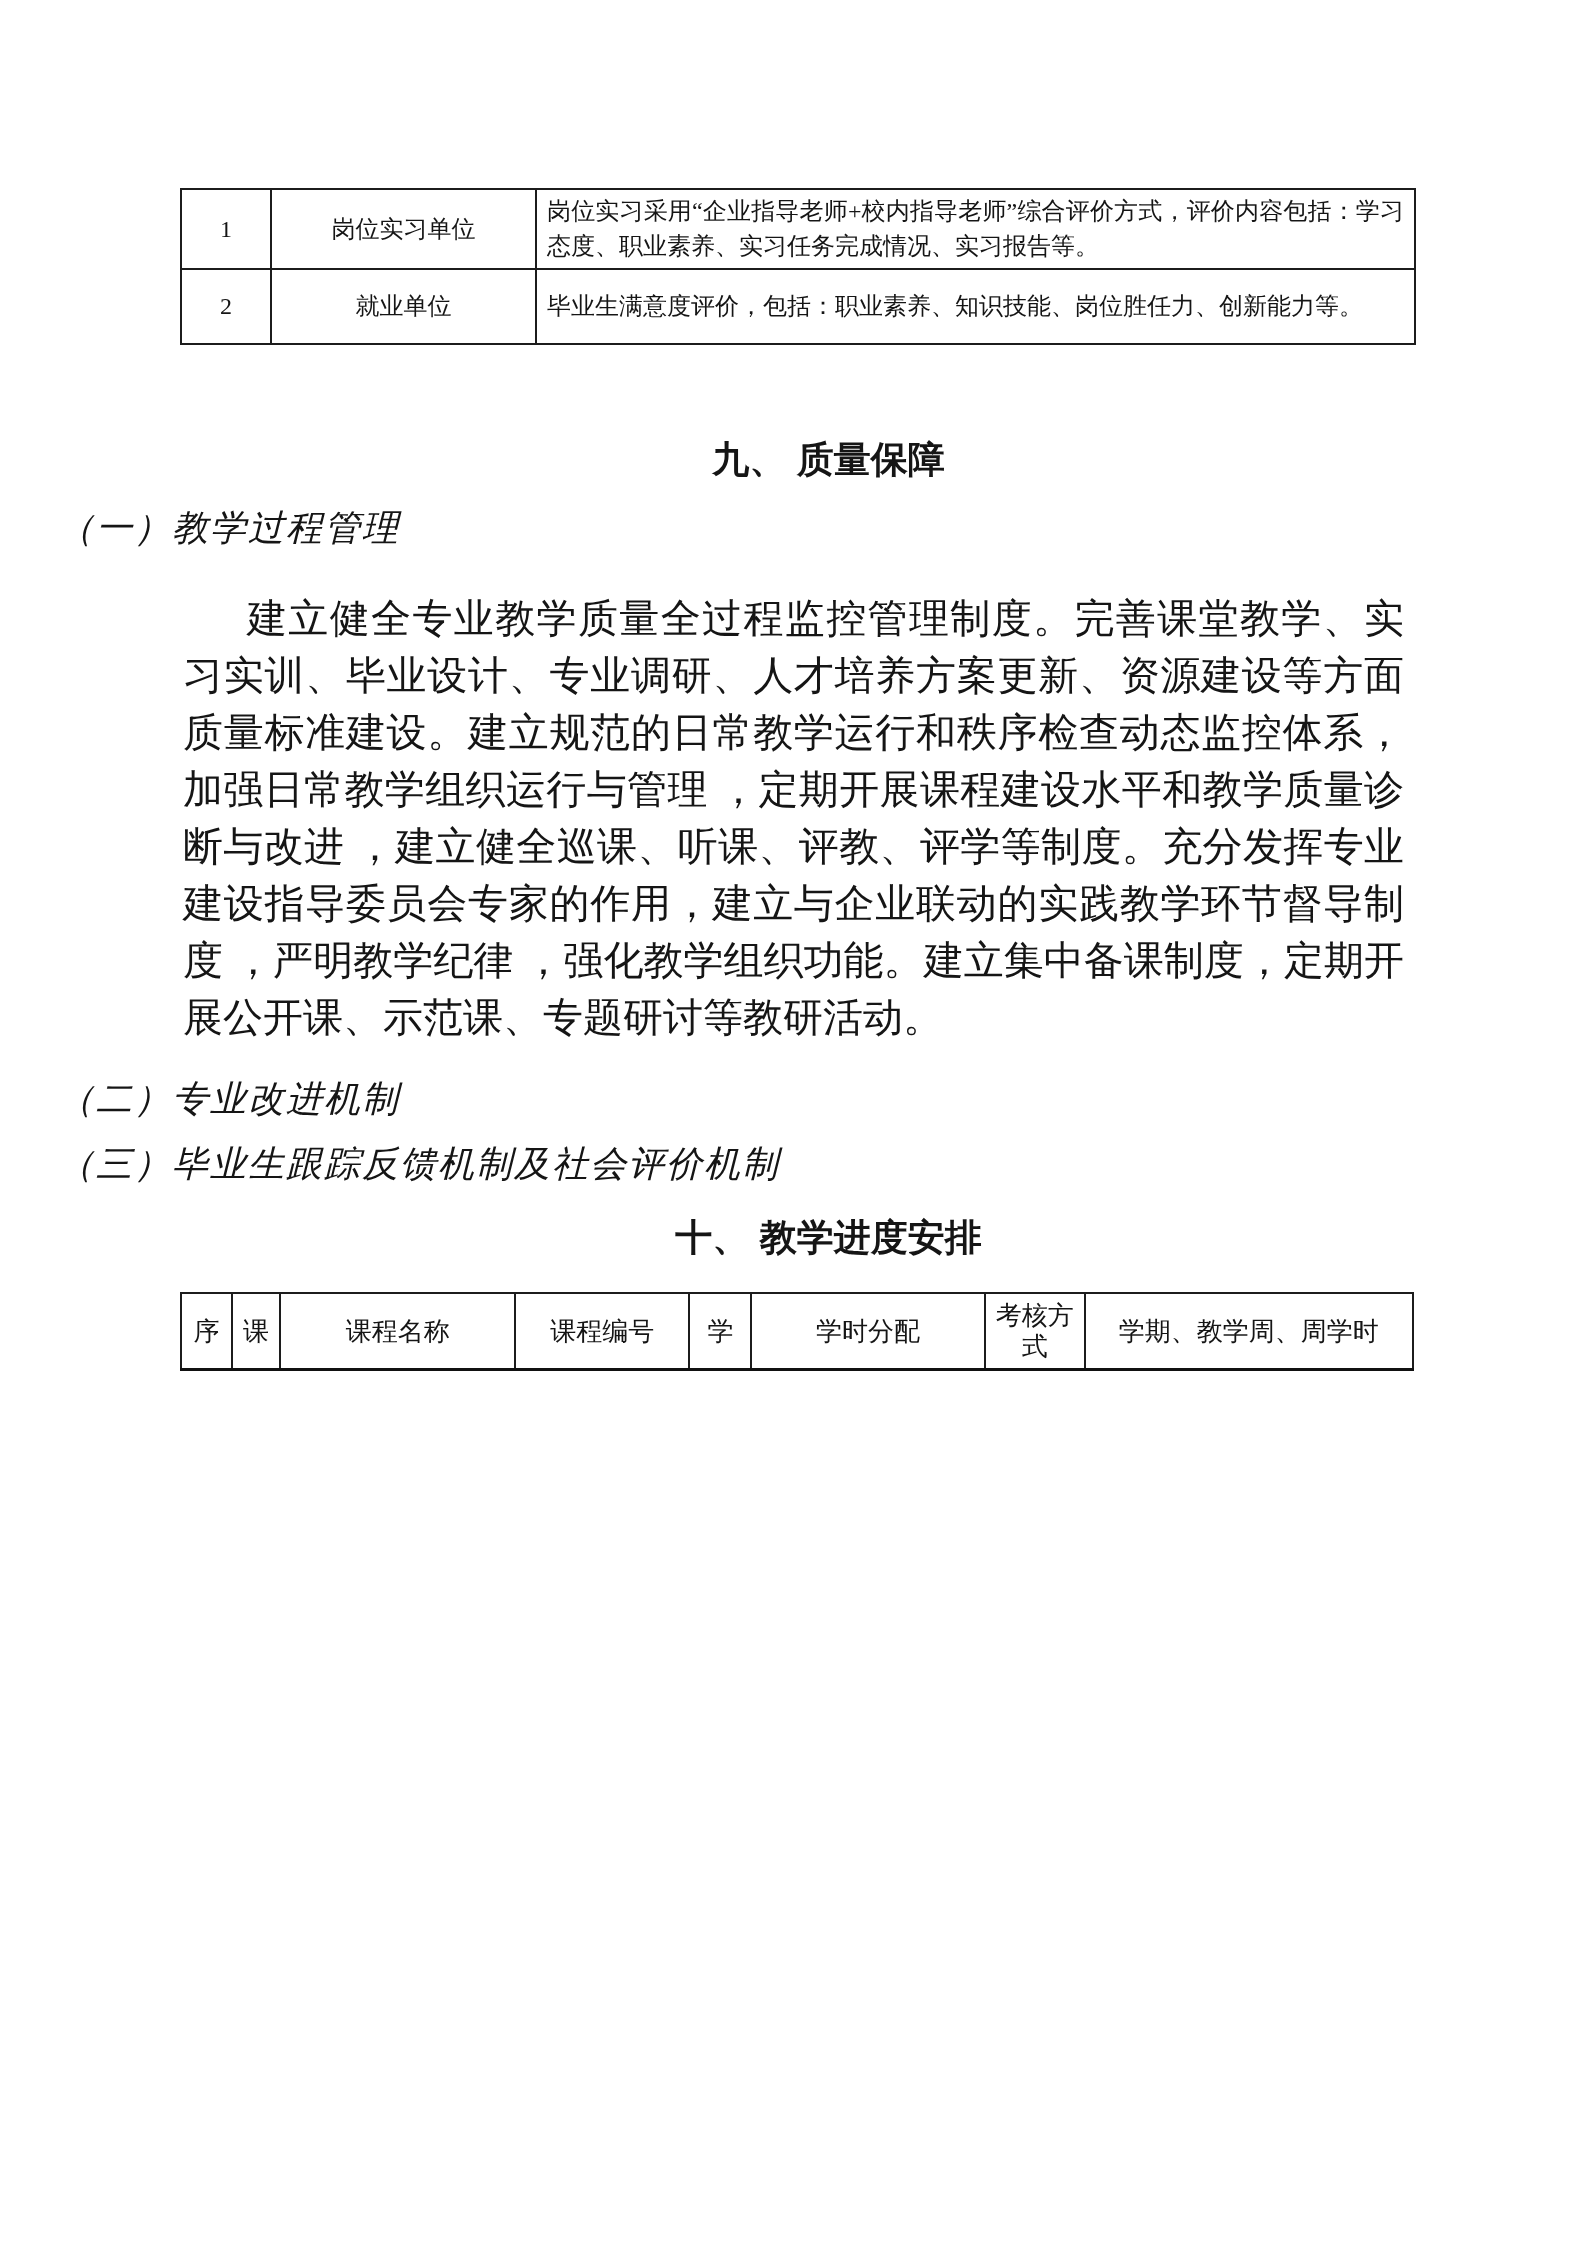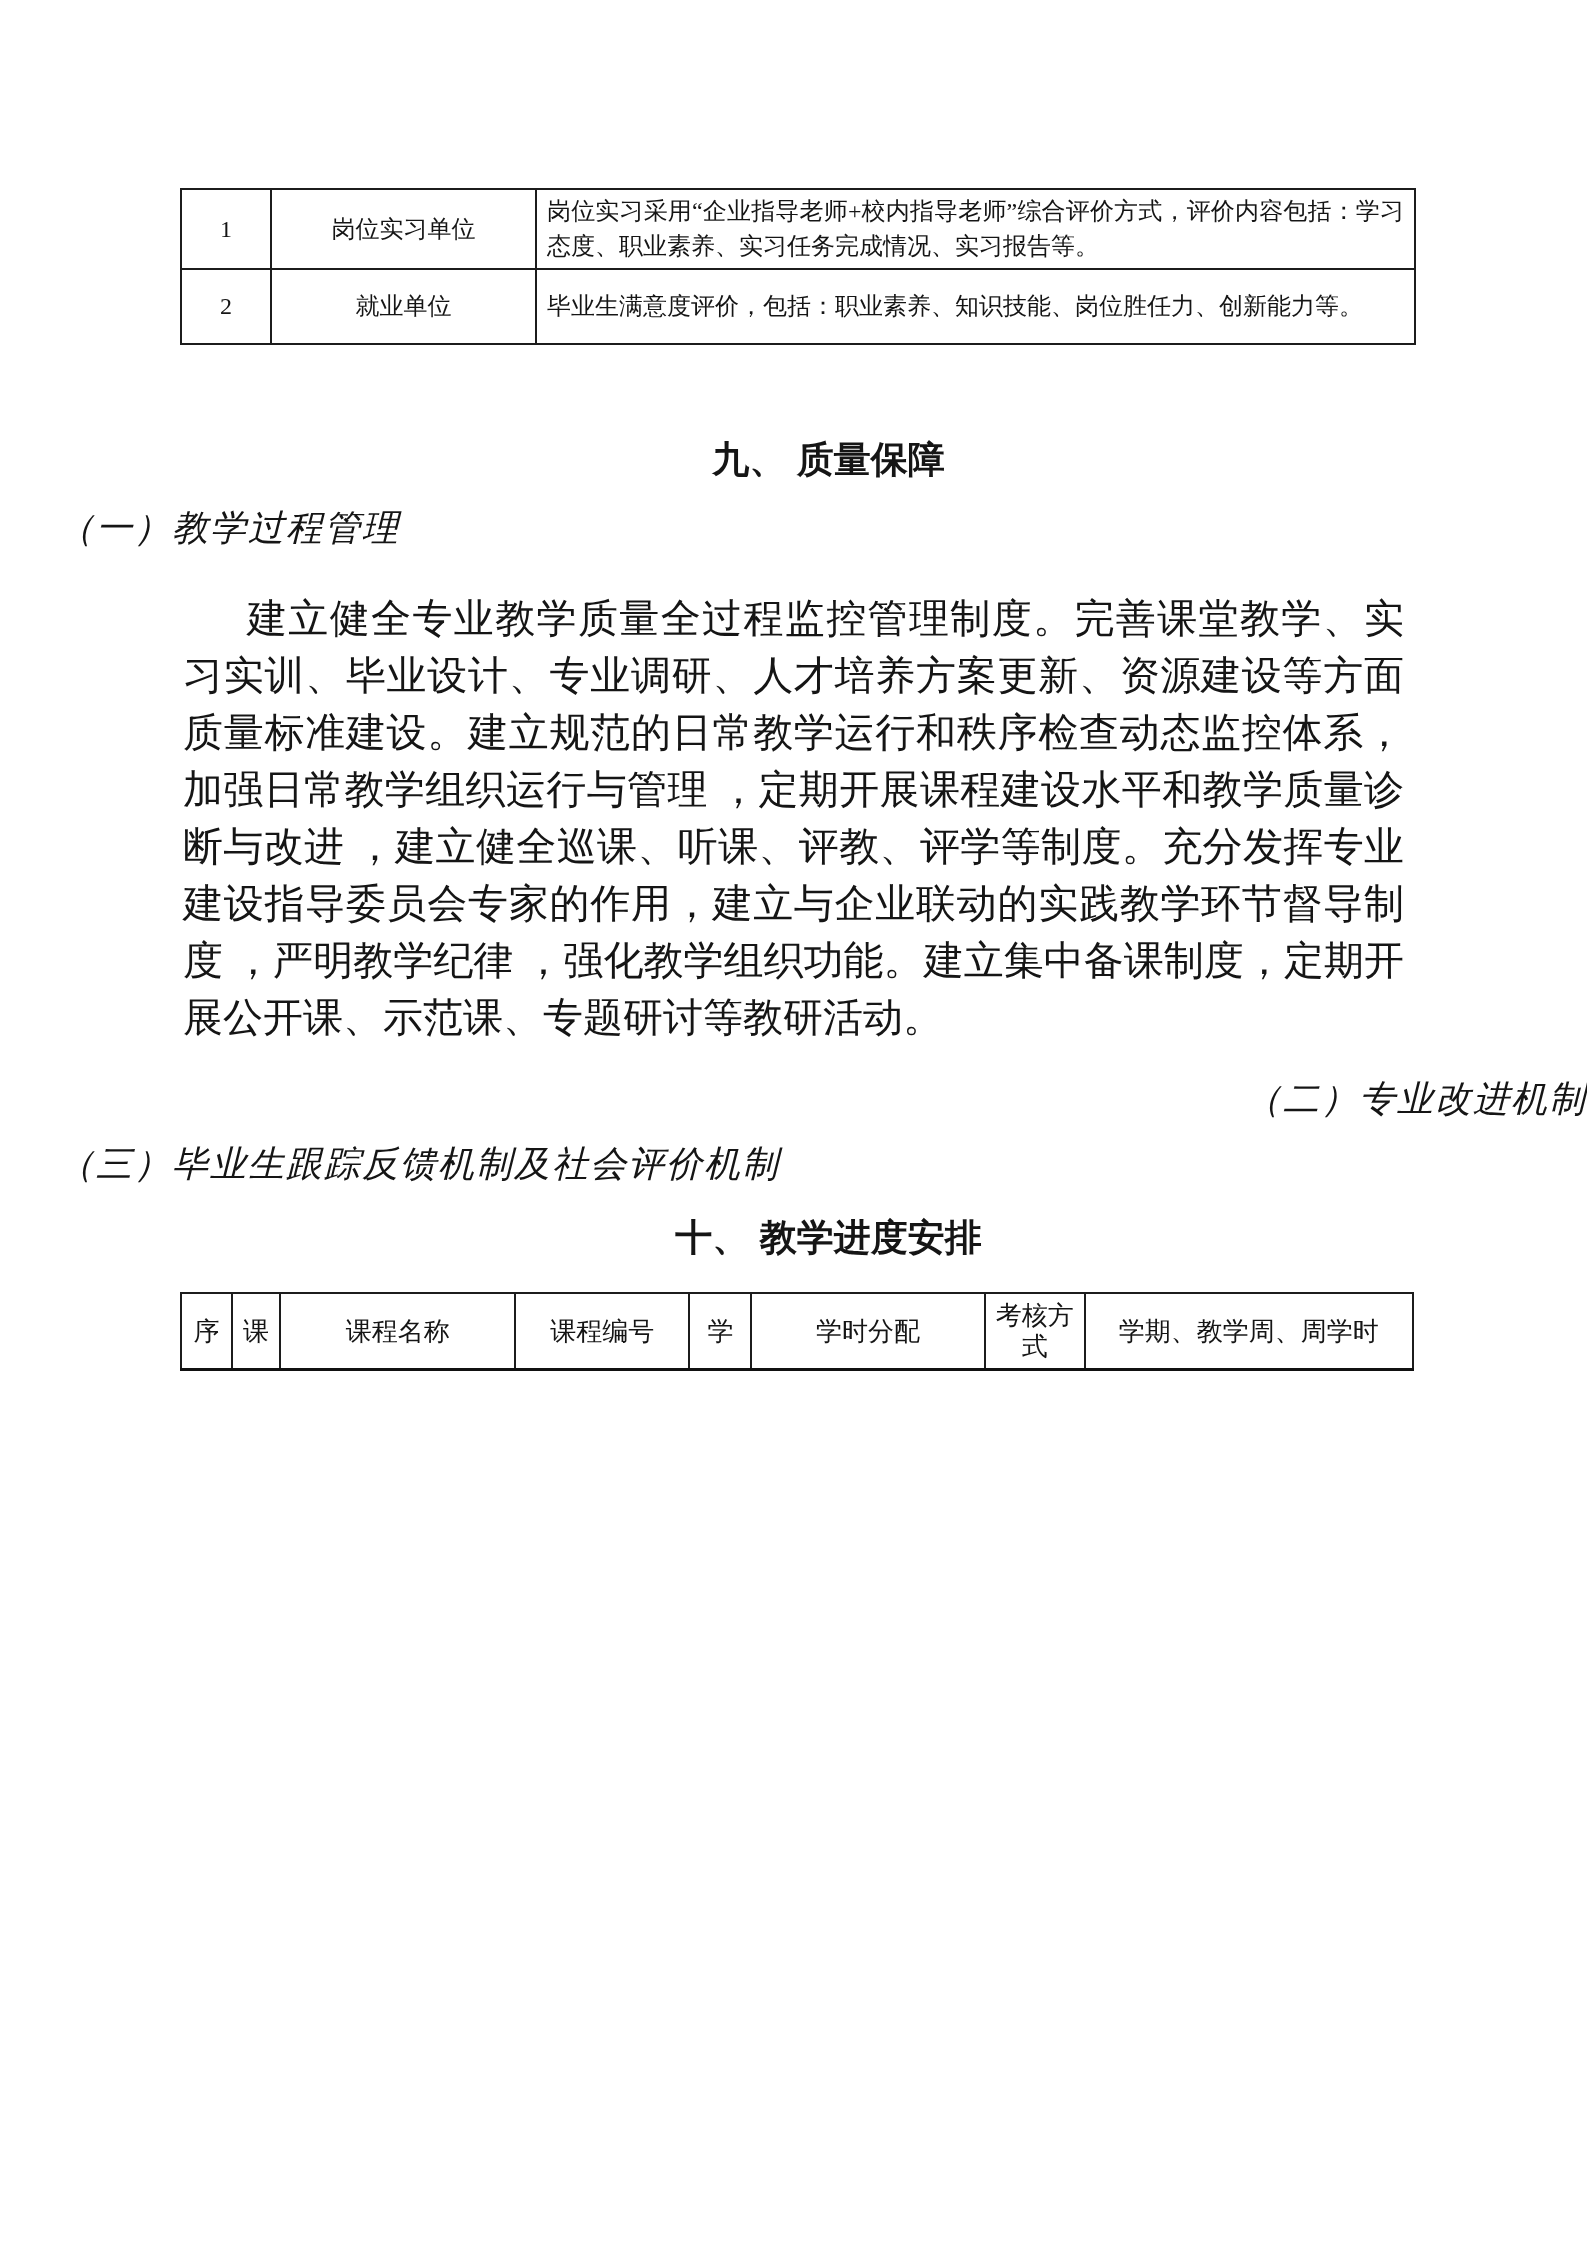--- a/index.html
+++ b/index.html
@@ -48,21 +48,21 @@
   .h-major.ten  { margin-top: 32px; }
   .h-sub {
     font-style: italic;               
     font-weight: normal;
     font-size: 36px;
     line-height: 40px;
     padding-left: 58px;
     letter-spacing: 2px;
   }
   .h-sub.s1 { margin-top: 26px; }
-  .h-sub.s2 { margin-top: 33px; text-align: right; }
+  .h-sub.s2 { margin-top: 33px; }
   .h-sub.s3 { margin-top: 25px; }
 
   
   .body-par {
     width: 1221px;
     margin-left: 183px;
     font-size: 40px;
     line-height: 57px;
     text-align: justify;
     text-justify: inter-ideograph;

